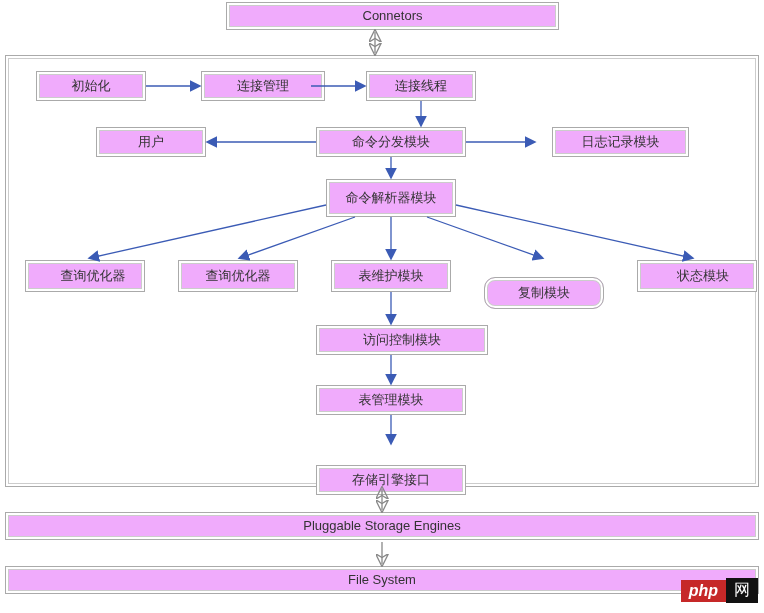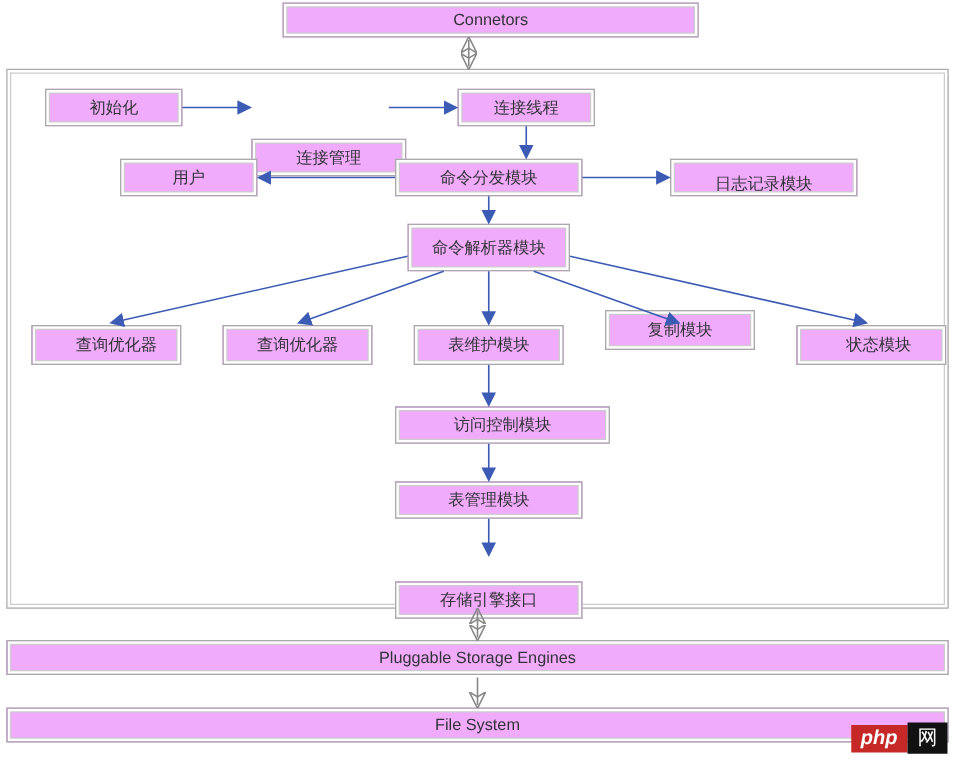--- a/index.html
+++ b/index.html
@@ -64,51 +64,51 @@
 
 <div class="box" style="left:226px; top:2px; width:333px; height:28px;">
   <span>Connetors</span>
 </div>
 
 <div class="container" style="left:5px; top:55px; width:754px; height:432px;"></div>
 
 <div class="box" style="left:36px; top:71px; width:110px; height:30px;">
   <span>初始化</span>
 </div>
-<div class="box" style="left:201px; top:71px; width:124px; height:30px;margin-top:40px;">
+<div class="box" style="left:201px; top:71px; width:124px; height:30px;">
   <span>连接管理</span>
 </div>
 <div class="box" style="left:366px; top:71px; width:110px; height:30px;">
   <span>连接线程</span>
 </div>
 
 <div class="box" style="left:96px; top:127px; width:110px; height:30px;">
   <span>用户</span>
 </div>
 <div class="box" style="left:316px; top:127px; width:150px; height:30px;">
   <span>命令分发模块</span>
 </div>
-<div class="box" style="left:536px; top:127px; width:150px; height:30px;align-items:flex-end;">
+<div class="box" style="left:552px; top:127px; width:137px; height:30px;">
   <span>日志记录模块</span>
 </div>
 
 <div class="box" style="left:326px; top:179px; width:130px; height:38px;">
   <span>命令解析器模块</span>
 </div>
 
 <div class="box" style="left:25px; top:260px; width:120px; height:32px;padding-left:16px;">
   <span>查询优化器</span>
 </div>
 <div class="box" style="left:178px; top:260px; width:120px; height:32px;">
   <span>查询优化器</span>
 </div>
 <div class="box" style="left:331px; top:260px; width:120px; height:32px;">
   <span>表维护模块</span>
 </div>
-<div class="box" style="left:484px; top:248px; width:120px; height:32px;">
+<div class="box" style="left:484px; top:277px; width:120px; height:32px;border-radius:11px;">
   <span>复制模块</span>
 </div>
 <div class="box" style="left:637px; top:260px; width:120px; height:32px;padding-left:12px;">
   <span>状态模块</span>
 </div>
 
 <div class="box" style="left:316px; top:325px; width:172px; height:30px;">
   <span>访问控制模块</span>
 </div>
 

